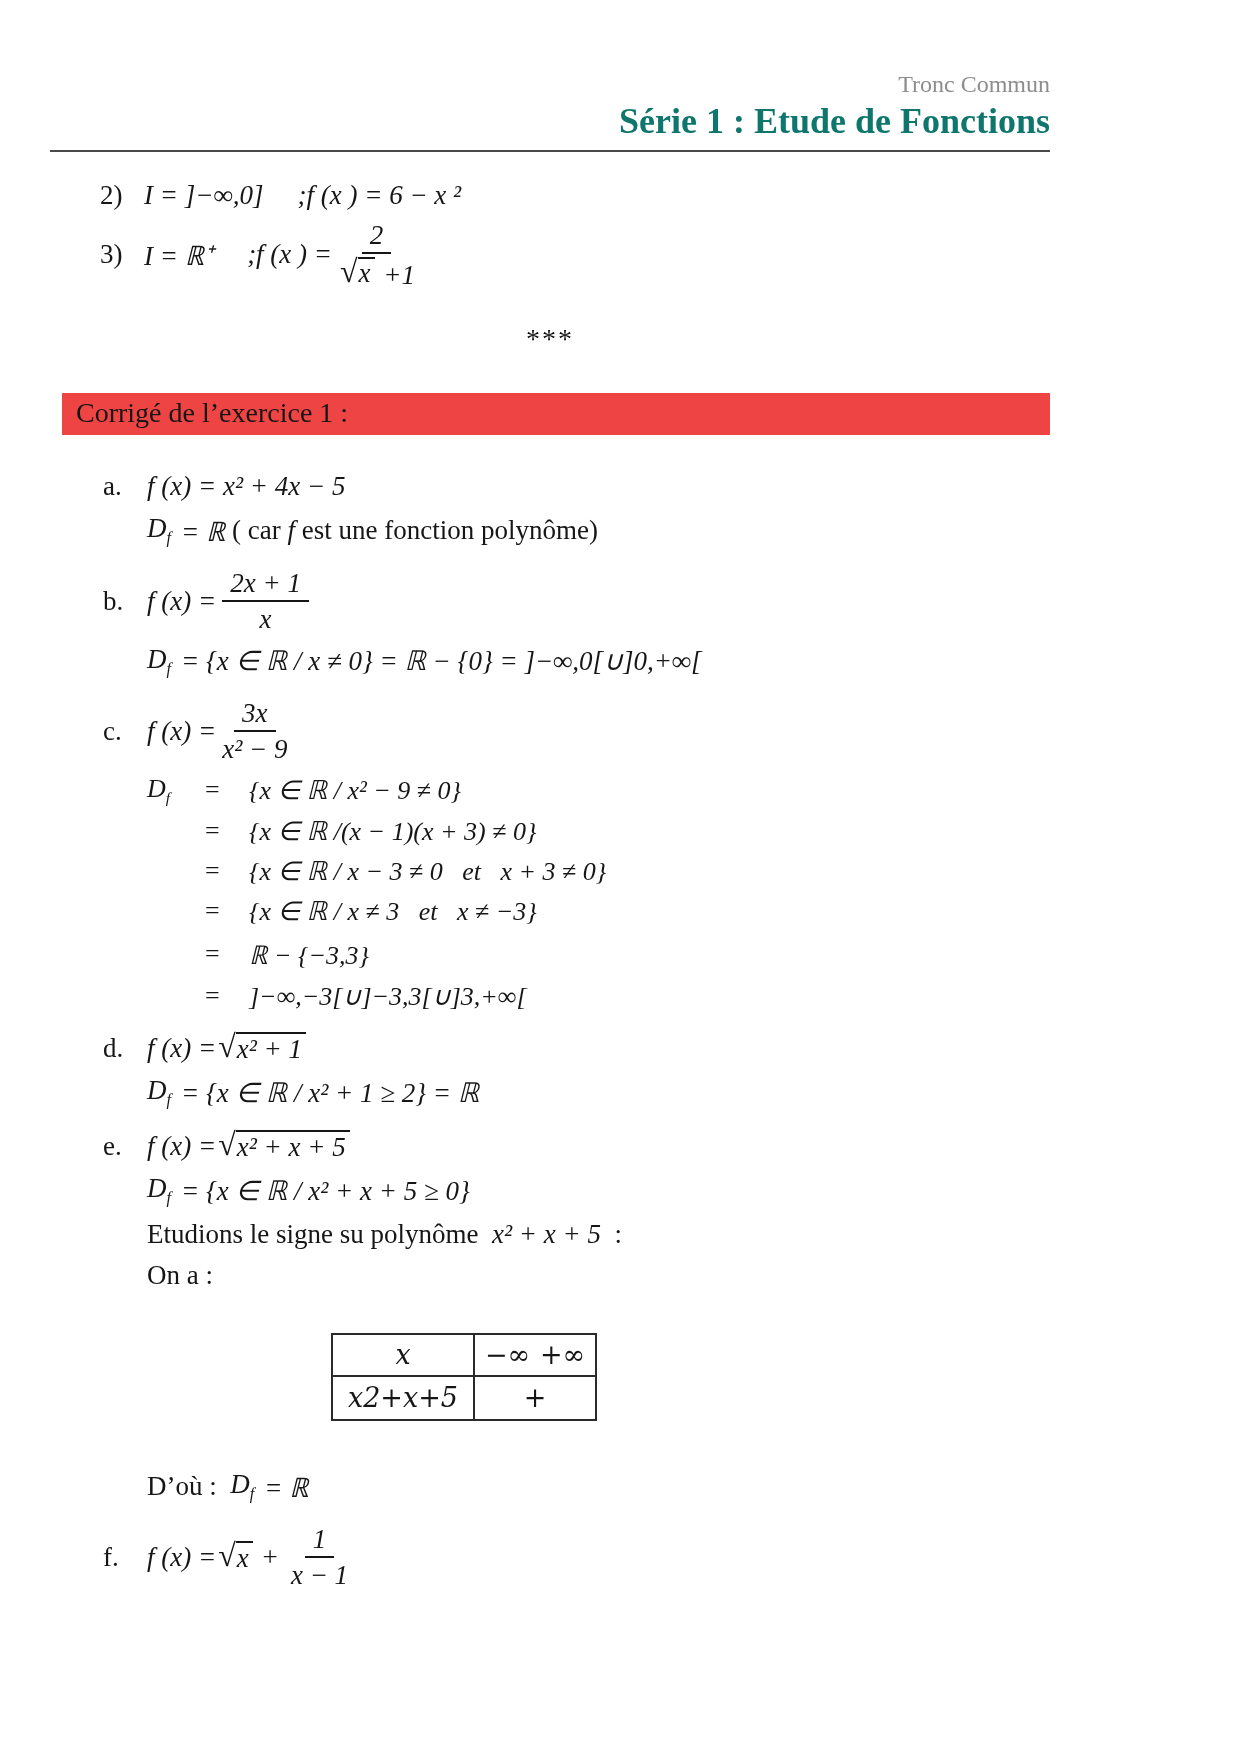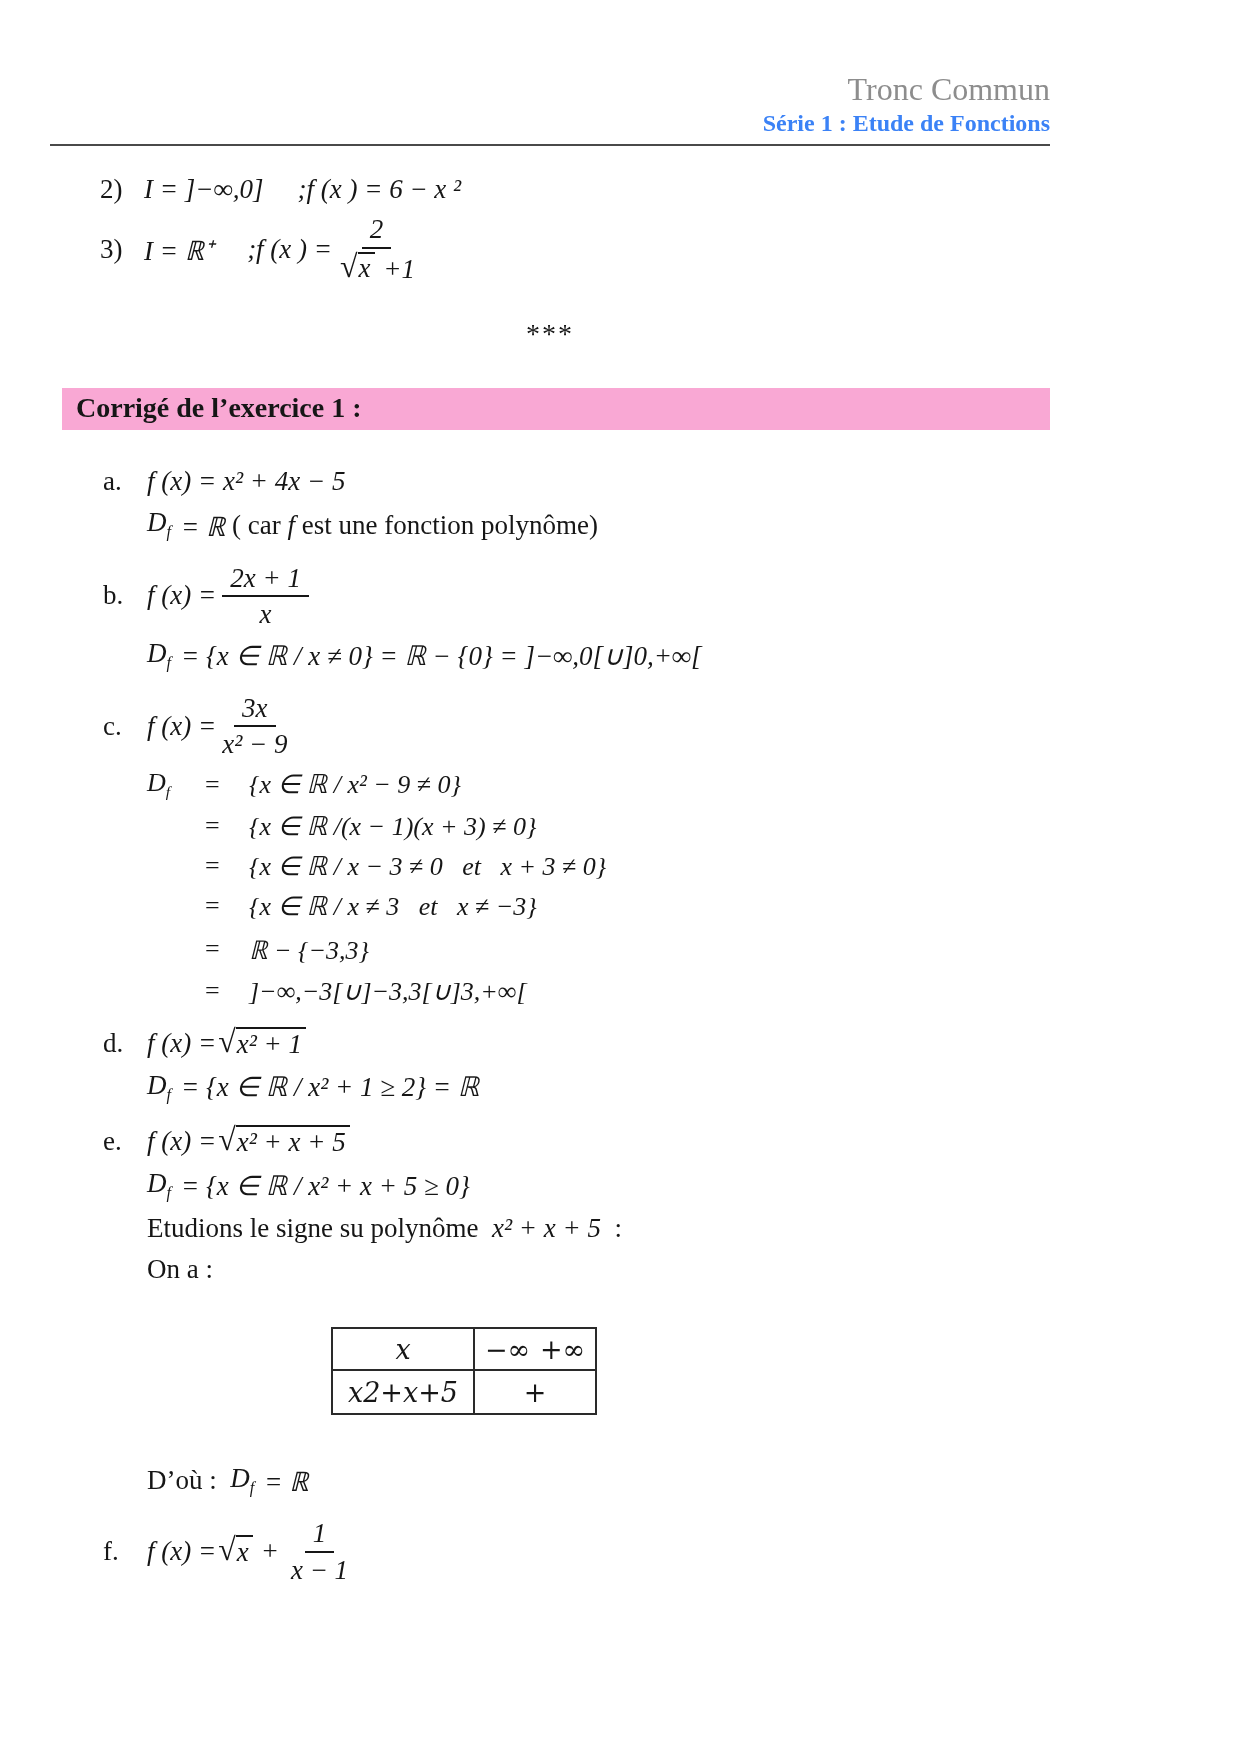--- a/index.html
+++ b/index.html
@@ -1,32 +1,32 @@
 <!DOCTYPE html>
 <html><head>
 <meta charset="utf-8">
 <style>
   html,body{margin:0;padding:0}
   body{width:1240px;height:1754px;background:#ffffff;color:#161616;font-family:"Liberation Serif",serif;overflow:hidden}
   .page{width:100%;height:100%;box-sizing:border-box;padding:70px 190px 40px 50px}
 
   .doc-header{text-align:right}
-  .hdr-course{font-size:32px;color:#8d8d8d;line-height:1.2}
-  .hdr-title{font-size:24px;font-weight:bold;color:#3b82f6;line-height:1.25}
+  .hdr-course{font-size:24px;color:#8d8d8d;line-height:1.2}
+  .hdr-title{font-size:36px;font-weight:bold;color:#0f766e;line-height:1.25}
   .hdr-rule{border-bottom:2px solid #4a4a4a;margin-top:6px}
 
   .math{font-style:italic;white-space:pre-wrap}
   .roman{font-style:normal;white-space:pre-wrap}
   .line{display:flex;align-items:center;font-size:27px;margin-bottom:10px}
   .label{flex:none;width:44px;font-style:normal}
   .gap{margin-left:34px}
 
   .intro{margin-top:28px;padding-left:50px}
   .stars{text-align:center;font-size:28px;letter-spacing:2px;margin-top:34px}
-  .section-title{margin-top:38px;margin-left:12px;background:#f9a8d4;padding:4px 14px 6px;font-size:28px;font-weight:bold}
+  .section-title{margin-top:38px;margin-left:12px;background:#ef4444;padding:4px 14px 6px;font-size:28px;font-weight:normal}
 
   .solutions{padding-left:53px;margin-top:36px}
   .item{margin-top:20px}
   .sub-line{margin-left:44px}
 
   .frac{display:inline-flex;flex-direction:column;align-items:center;vertical-align:middle;margin:0 6px;text-align:center;line-height:1.05}
   .fnum{padding:0 8px 3px;border-bottom:2px solid #161616}
   .fden{padding-top:3px;display:inline-flex;align-items:flex-end}
 
   .sqrt{display:inline-flex;align-items:flex-start;margin:0 2px}

